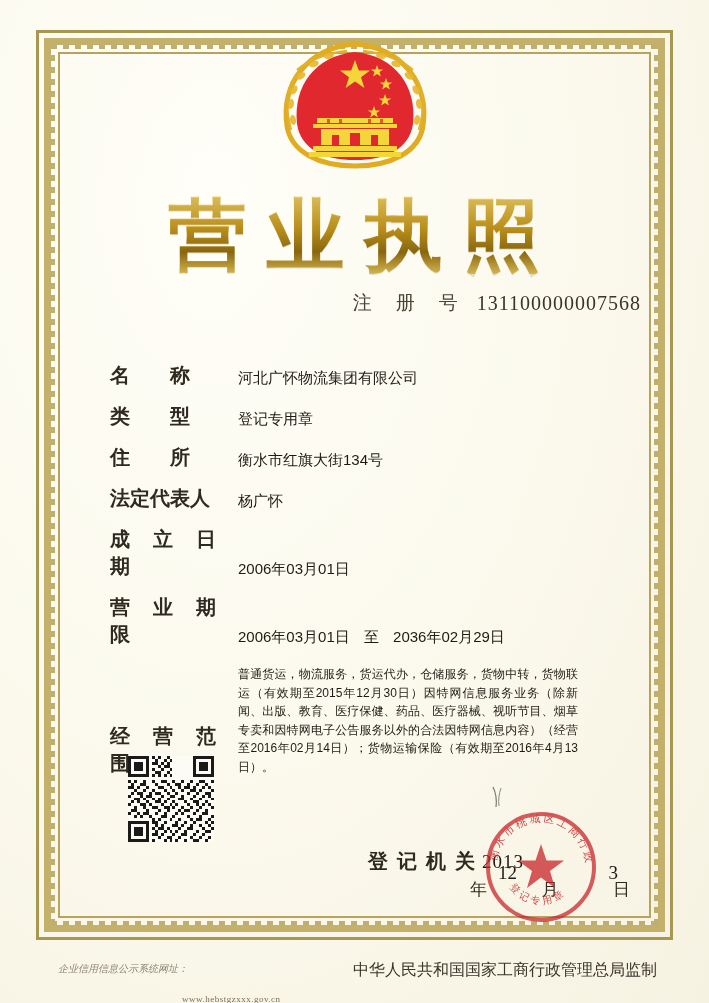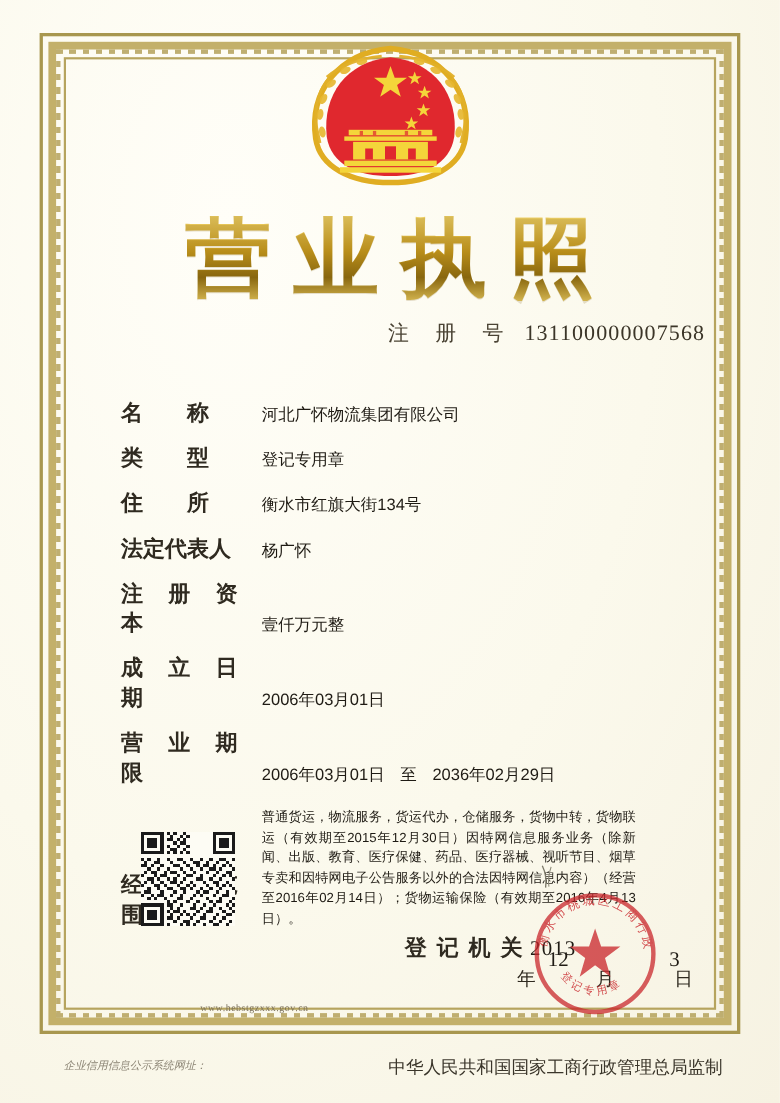--- a/index.html
+++ b/index.html
@@ -214,21 +214,21 @@
     top: 808px;
     width: 118px;
     height: 118px;
     opacity: .82;
   }
 
   
   .url-small {
     position: absolute;
     left: 182px;
-    top: 911px;
+    top: 994px;
     font-family: "Liberation Serif", serif;
     font-size: 9px;
     color: #7a6f58;
     letter-spacing: .5px;
   }
   .footer-left {
     position: absolute;
     left: 58px;
     top: 962px;
     font-family: "DejaVu Sans", sans-serif;
@@ -344,24 +344,20 @@
     <div class="field">
       <div class="field-label">住　　所</div>
       <div class="field-value">衡水市红旗大街134号</div>
     </div>
 
     <div class="field gap-top">
       <div class="field-label">法定代表人</div>
       <div class="field-value">杨广怀</div>
     </div>
 
-    <div class="field gap-top">
-      <div class="field-label sp3">注 册 资 本</div>
-      <div class="field-value">壹仟万元整</div>
-    </div>
 
     <div class="field gap-top">
       <div class="field-label sp3">成 立 日 期</div>
       <div class="field-value">2006年03月01日</div>
     </div>
 
     <div class="field gap-top">
       <div class="field-label sp3">营 业 期 限</div>
       <div class="field-value">
         <span>2006年03月01日</span>

